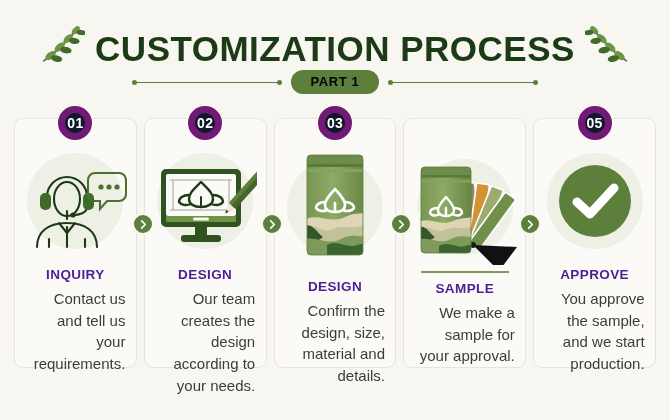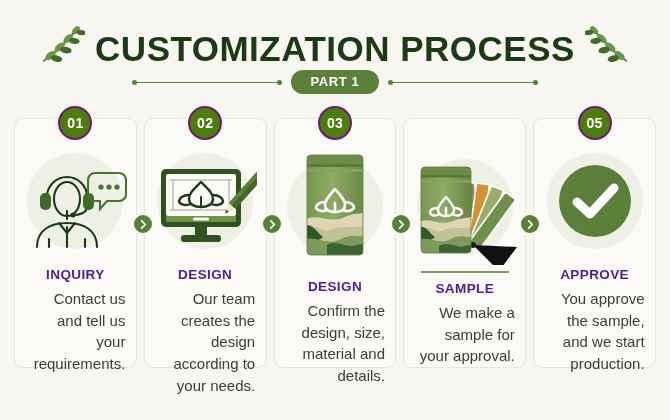--- a/index.html
+++ b/index.html
@@ -31,43 +31,43 @@
   .rule { position:relative; height:1px; background:#5d7f3c; width:148px; }
   .rule.left { margin-right:10px; }
   .rule.right { margin-left:10px; }
   .rule::before, .rule::after {
     content:""; position:absolute; top:-2px; width:5px; height:5px;
     border-radius:50%; background:#5d7f3c;
   }
   .rule::before { left:-1px; }
   .rule::after { right:-1px; }
   .part-pill {
-    background:#5d7f3c; color:#ffffff; font-size:13px; font-weight:bold;
+    background:#5d7f3c; color:#000000; font-size:13px; font-weight:bold;
     letter-spacing:0.6px; padding:5px 20px; border-radius:12px;
     line-height:1.1; white-space:nowrap;
   }
 
   
   .cards {
     position:absolute; left:14px; top:118px; width:642px; height:250px;
     display:flex; gap:7px;
   }
   .card {
     position:relative; flex:1 1 0; background:#fbfaf7;
     border:1px solid #e7e4dc; border-radius:9px;
     display:flex; flex-direction:column; align-items:center;
     padding-top:30px;
   }
   .badge {
     position:absolute; left:50%; top:-13px; transform:translateX(-50%);
     width:34px; height:34px; border-radius:50%;
-    background:#4d7c0f; color:#ffffff;
+    background:#0f172a; color:#ffffff;
     display:flex; align-items:center; justify-content:center;
     font-size:14px; font-weight:bold; letter-spacing:0.3px;
-    border:2px solid #701a75;
+    border:7px solid #701a75;
   }
   .art {
     width:118px; height:120px; position:relative;
     display:flex; align-items:center; justify-content:center;
   }
   .art .blob {
     position:absolute; left:50%; top:50%; transform:translate(-50%,-50%);
     width:96px; height:96px; border-radius:50%; background:#eef0e6;
   }
   .art svg { position:relative; z-index:2; }

